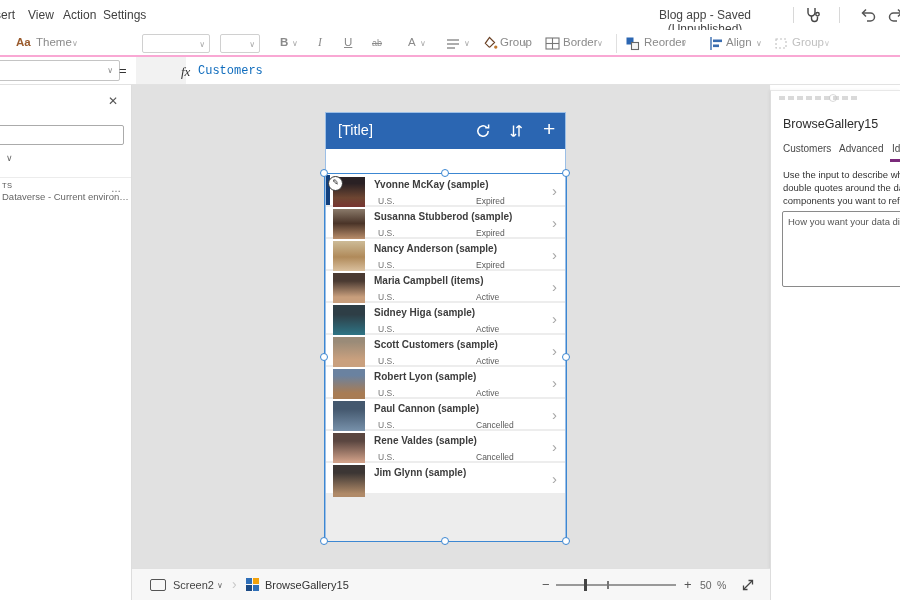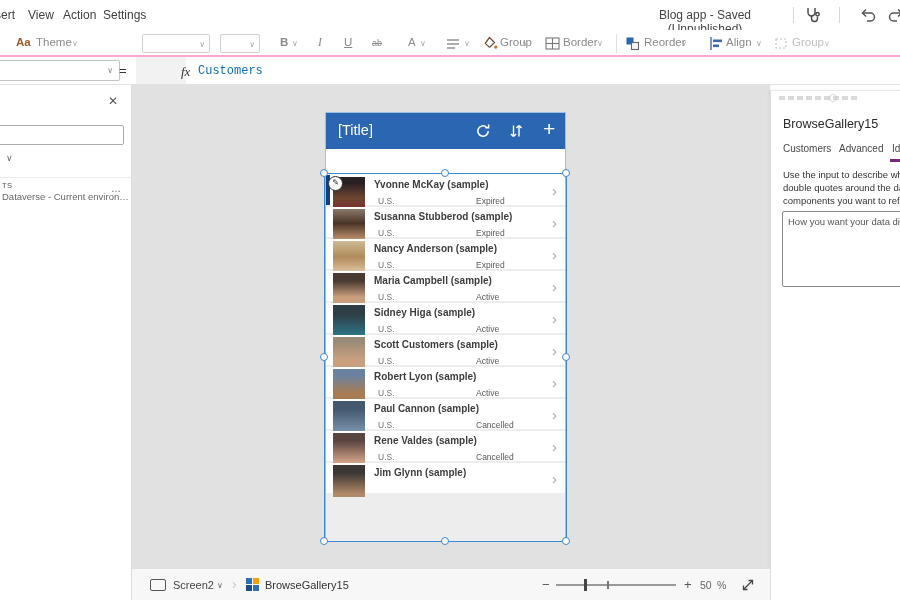--- a/index.html
+++ b/index.html
@@ -305,21 +305,21 @@
         </div>
         <div class="row">
           <div class="avatar" style="background:linear-gradient(180deg,#cdbb97 0%,#b08a5a 50%,#e0c8a8 100%)"></div>
           <span class="nm">Nancy Anderson (sample)</span>
           <span class="rg">U.S.</span>
           <span class="st">Expired</span>
           <span class="cv">›</span>
         </div>
         <div class="row">
           <div class="avatar" style="background:linear-gradient(180deg,#4a3a32 25%,#c89e7c 75%)"></div>
-          <span class="nm">Maria Campbell (sample)</span>
+          <span class="nm">Maria Campbell (items)</span>
           <span class="rg">U.S.</span>
           <span class="st">Active</span>
           <span class="cv">›</span>
         </div>
         <div class="row">
           <div class="avatar" style="background:linear-gradient(180deg,#2e3e46 30%,#2e7a8c 100%)"></div>
           <span class="nm">Sidney Higa (sample)</span>
           <span class="rg">U.S.</span>
           <span class="st">Active</span>
           <span class="cv">›</span>

